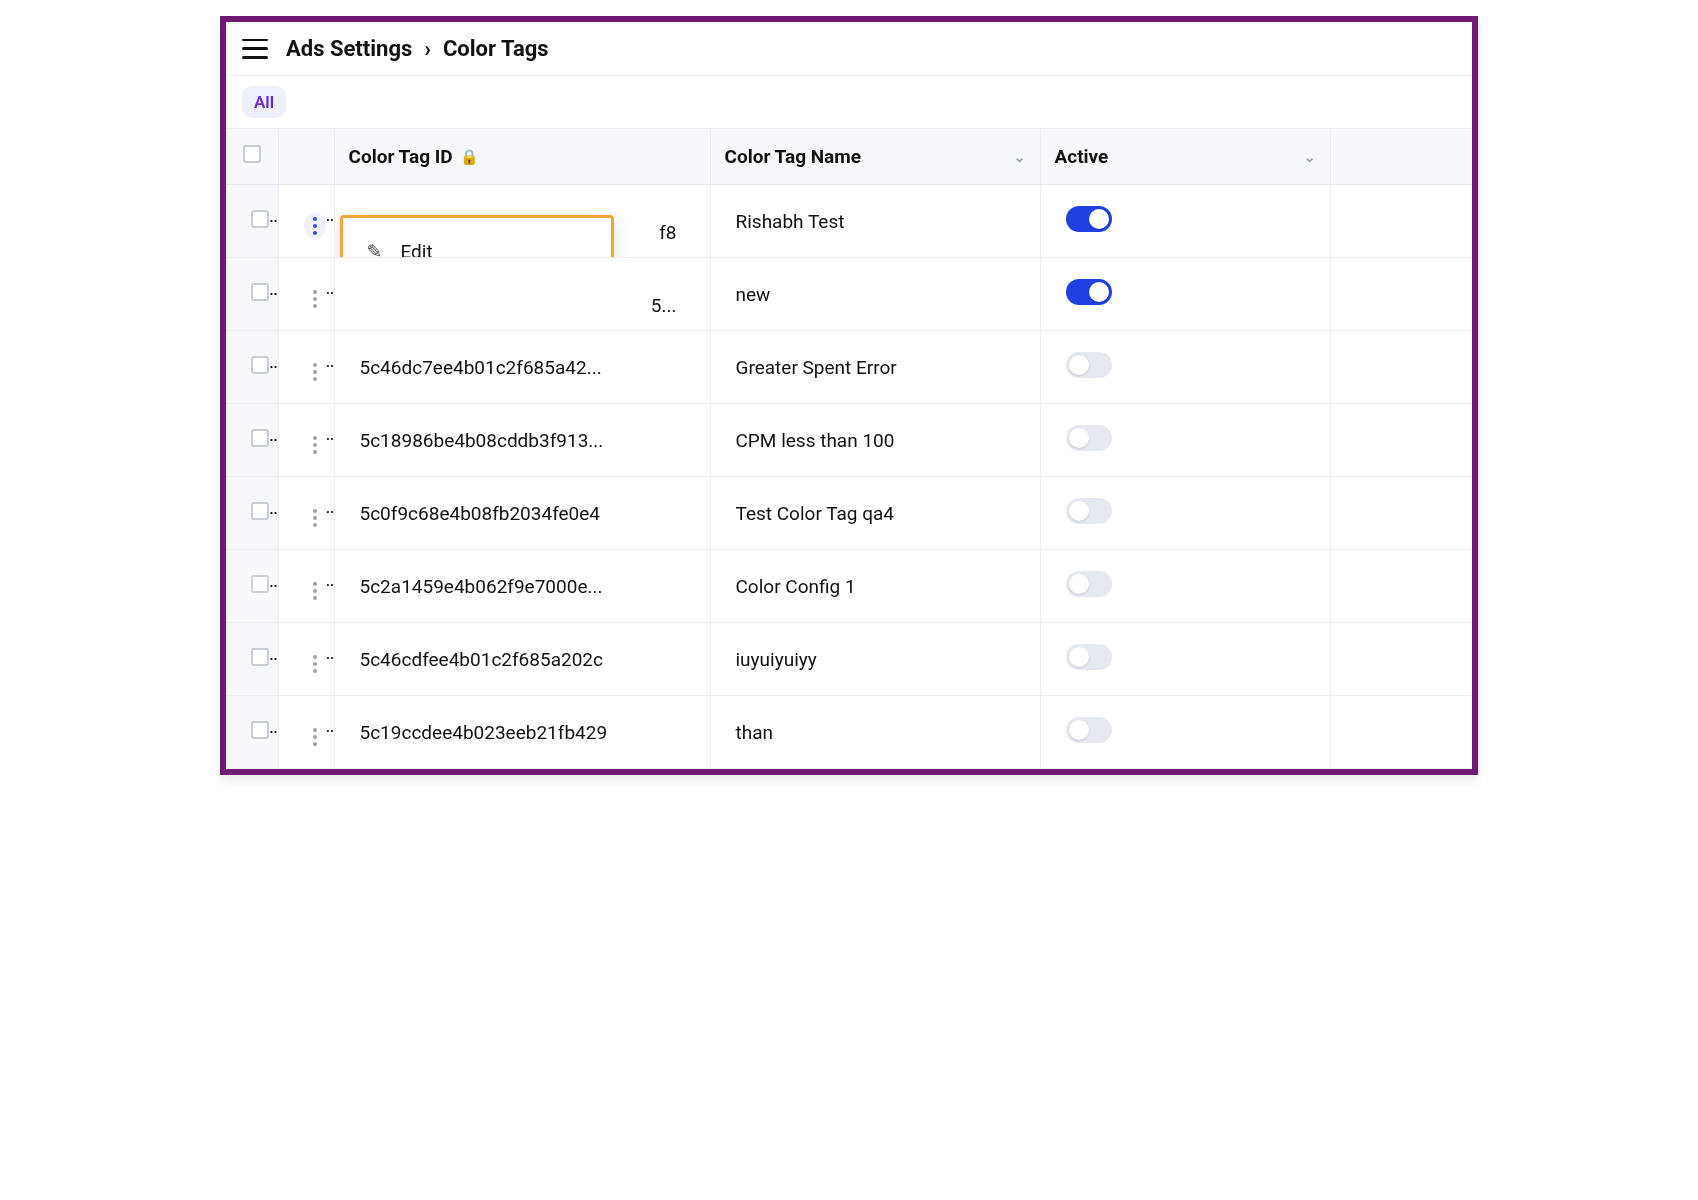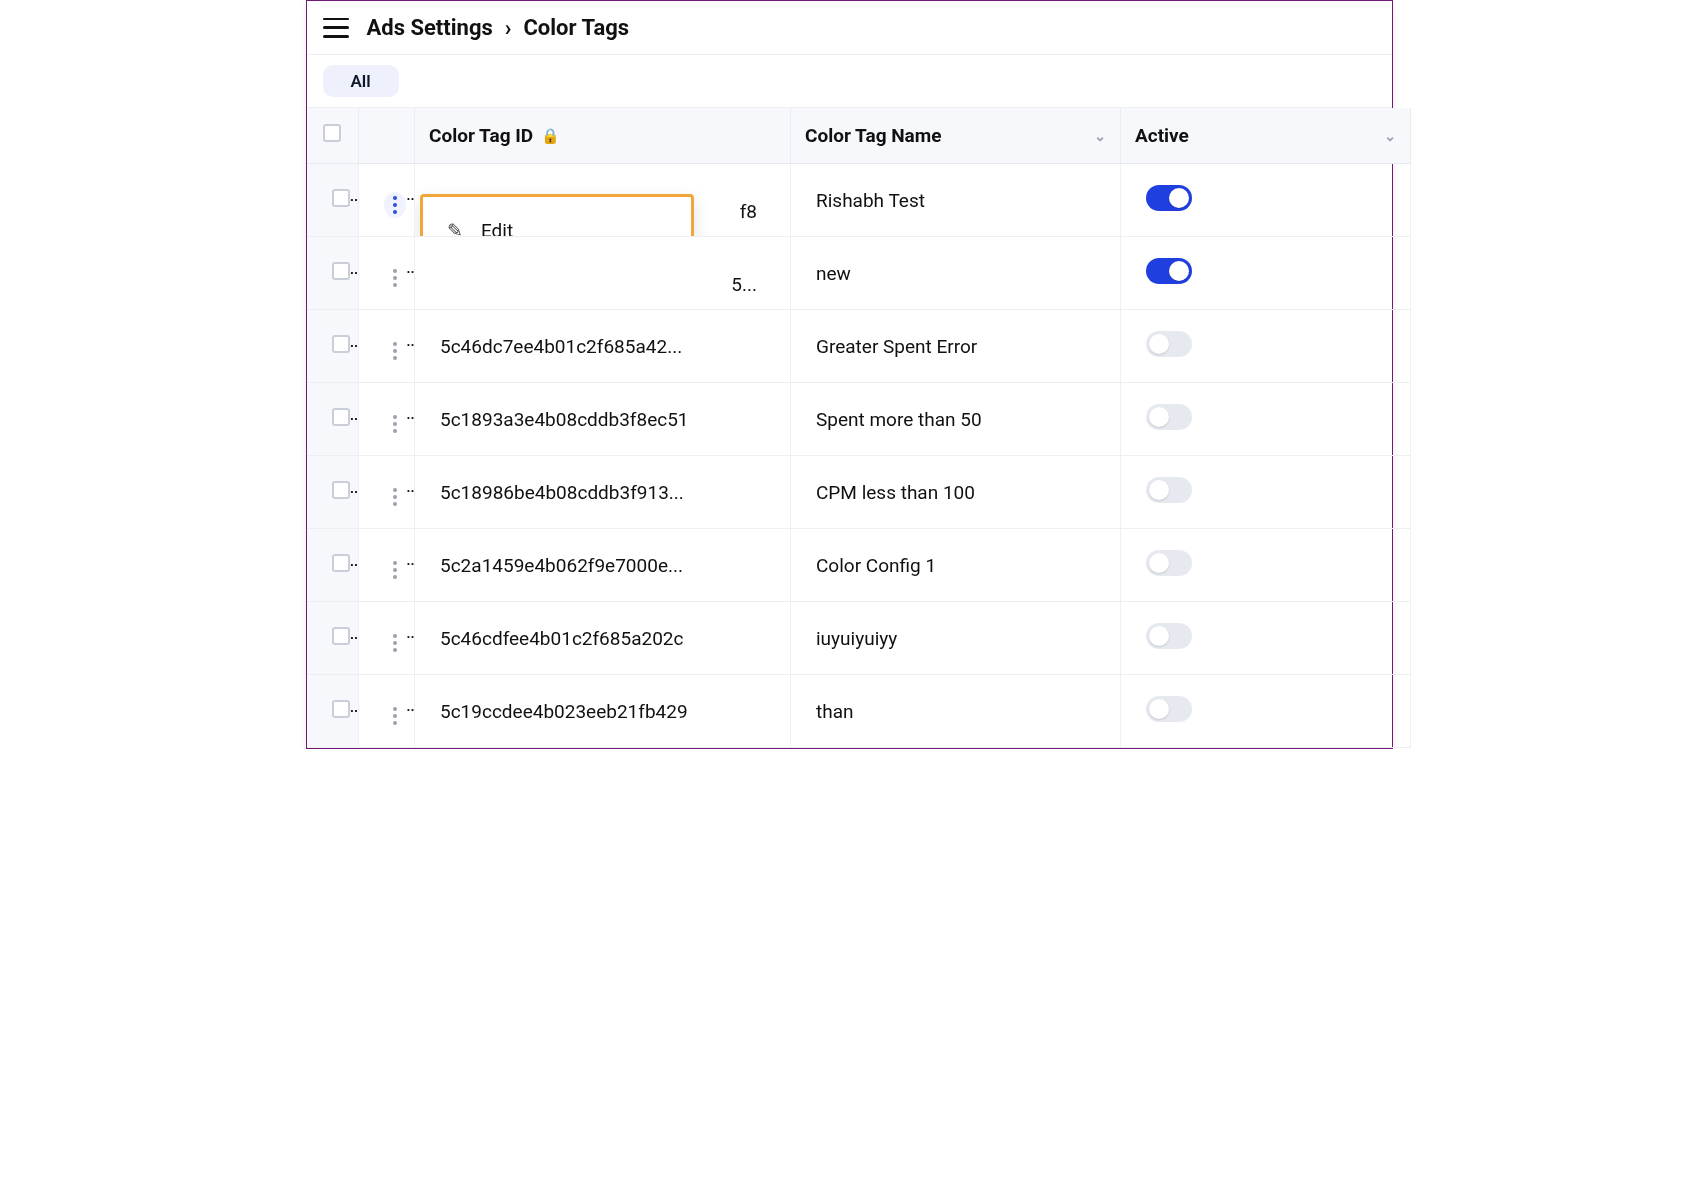--- a/index.html
+++ b/index.html
@@ -3,23 +3,23 @@
 <meta charset="utf-8">
 <style>
   * { box-sizing: border-box; margin: 0; padding: 0; }
   body {
     font-family: -apple-system, BlinkMacSystemFont, "Segoe UI", Roboto, Helvetica, Arial, sans-serif;
     background: #fff;
     color: #111;
     font-size: 19px;
   }
   .app {
-    width: 1087px;
-    margin: 0 auto;
-    border: 1px solid #701a75;
+    width: 1258px;
+    margin: 16px auto;
+    border: 6px solid #701a75;
     box-shadow: 0 6px 8px rgba(0,0,0,0.08);
     background: #fff;
   }
   .topbar {
     display: flex;
     align-items: center;
     gap: 18px;
     padding: 14px 20px 14px 16px;
     border-bottom: 1px solid #eceef1;
   }
@@ -31,24 +31,24 @@
   .hamburger span { height: 2.5px; background: #111; border-radius: 2px; }
   .breadcrumb { display: flex; align-items: center; gap: 12px; font-weight: 700; font-size: 22px; }
   .breadcrumb .chev { color: #111; font-weight: 700; }
   .filterbar {
     padding: 10px 16px;
     border-bottom: 1px solid #eceef1;
   }
   .chip-all {
     display: inline-block;
     background: #eef1fb;
-    color: #0f172a;
+    color: #6d28d9;
     font-weight: 600;
     font-size: 17px;
-    padding: 6px 28px;
+    padding: 6px 12px;
     border-radius: 10px;
     cursor: pointer;
   }
   table { border-collapse: collapse; width: 100%; table-layout: fixed; }
   thead th {
     background: #f6f8fb;
     text-align: right;
     font-weight: 700;
     font-size: 19px;
     color: #111;
@@ -240,44 +240,44 @@
           <td><span class="toggle"></span></td>
           <td></td>
         </tr>
         <tr>
           <td class="col-check"><input type="checkbox" class="rowcheck" style=""></td>
           <td class="col-kebab"><div class="kebab">
               <span></span>
               <span></span>
               <span></span>
             </div></td>
-          <td><span>5c1893a3e4b08cddb3f8ec51</span></td>
-          <td><span>Spent more than 50</span></td>
-          <td><span class="toggle"></span></td>
-          <td></td>
-        </tr>
-        <tr>
-          <td class="col-check"><input type="checkbox" class="rowcheck" style=""></td>
-          <td class="col-kebab"><div class="kebab">
-              <span></span>
-              <span></span>
-              <span></span>
-            </div></td>
           <td><span>5c18986be4b08cddb3f913...</span></td>
           <td><span>CPM less than 100</span></td>
           <td><span class="toggle"></span></td>
           <td></td>
         </tr>
         <tr>
           <td class="col-check"><input type="checkbox" class="rowcheck" style=""></td>
           <td class="col-kebab"><div class="kebab">
               <span></span>
               <span></span>
               <span></span>
             </div></td>
+          <td><span>5c0f9c68e4b08fb2034fe0e4</span></td>
+          <td><span>Test Color Tag qa4</span></td>
+          <td><span class="toggle"></span></td>
+          <td></td>
+        </tr>
+        <tr>
+          <td class="col-check"><input type="checkbox" class="rowcheck" style=""></td>
+          <td class="col-kebab"><div class="kebab">
+              <span></span>
+              <span></span>
+              <span></span>
+            </div></td>
           <td><span>5c2a1459e4b062f9e7000e...</span></td>
           <td><span>Color Config 1</span></td>
           <td><span class="toggle"></span></td>
           <td></td>
         </tr>
         <tr>
           <td class="col-check"><input type="checkbox" class="rowcheck" style=""></td>
           <td class="col-kebab"><div class="kebab">
               <span></span>
               <span></span>

